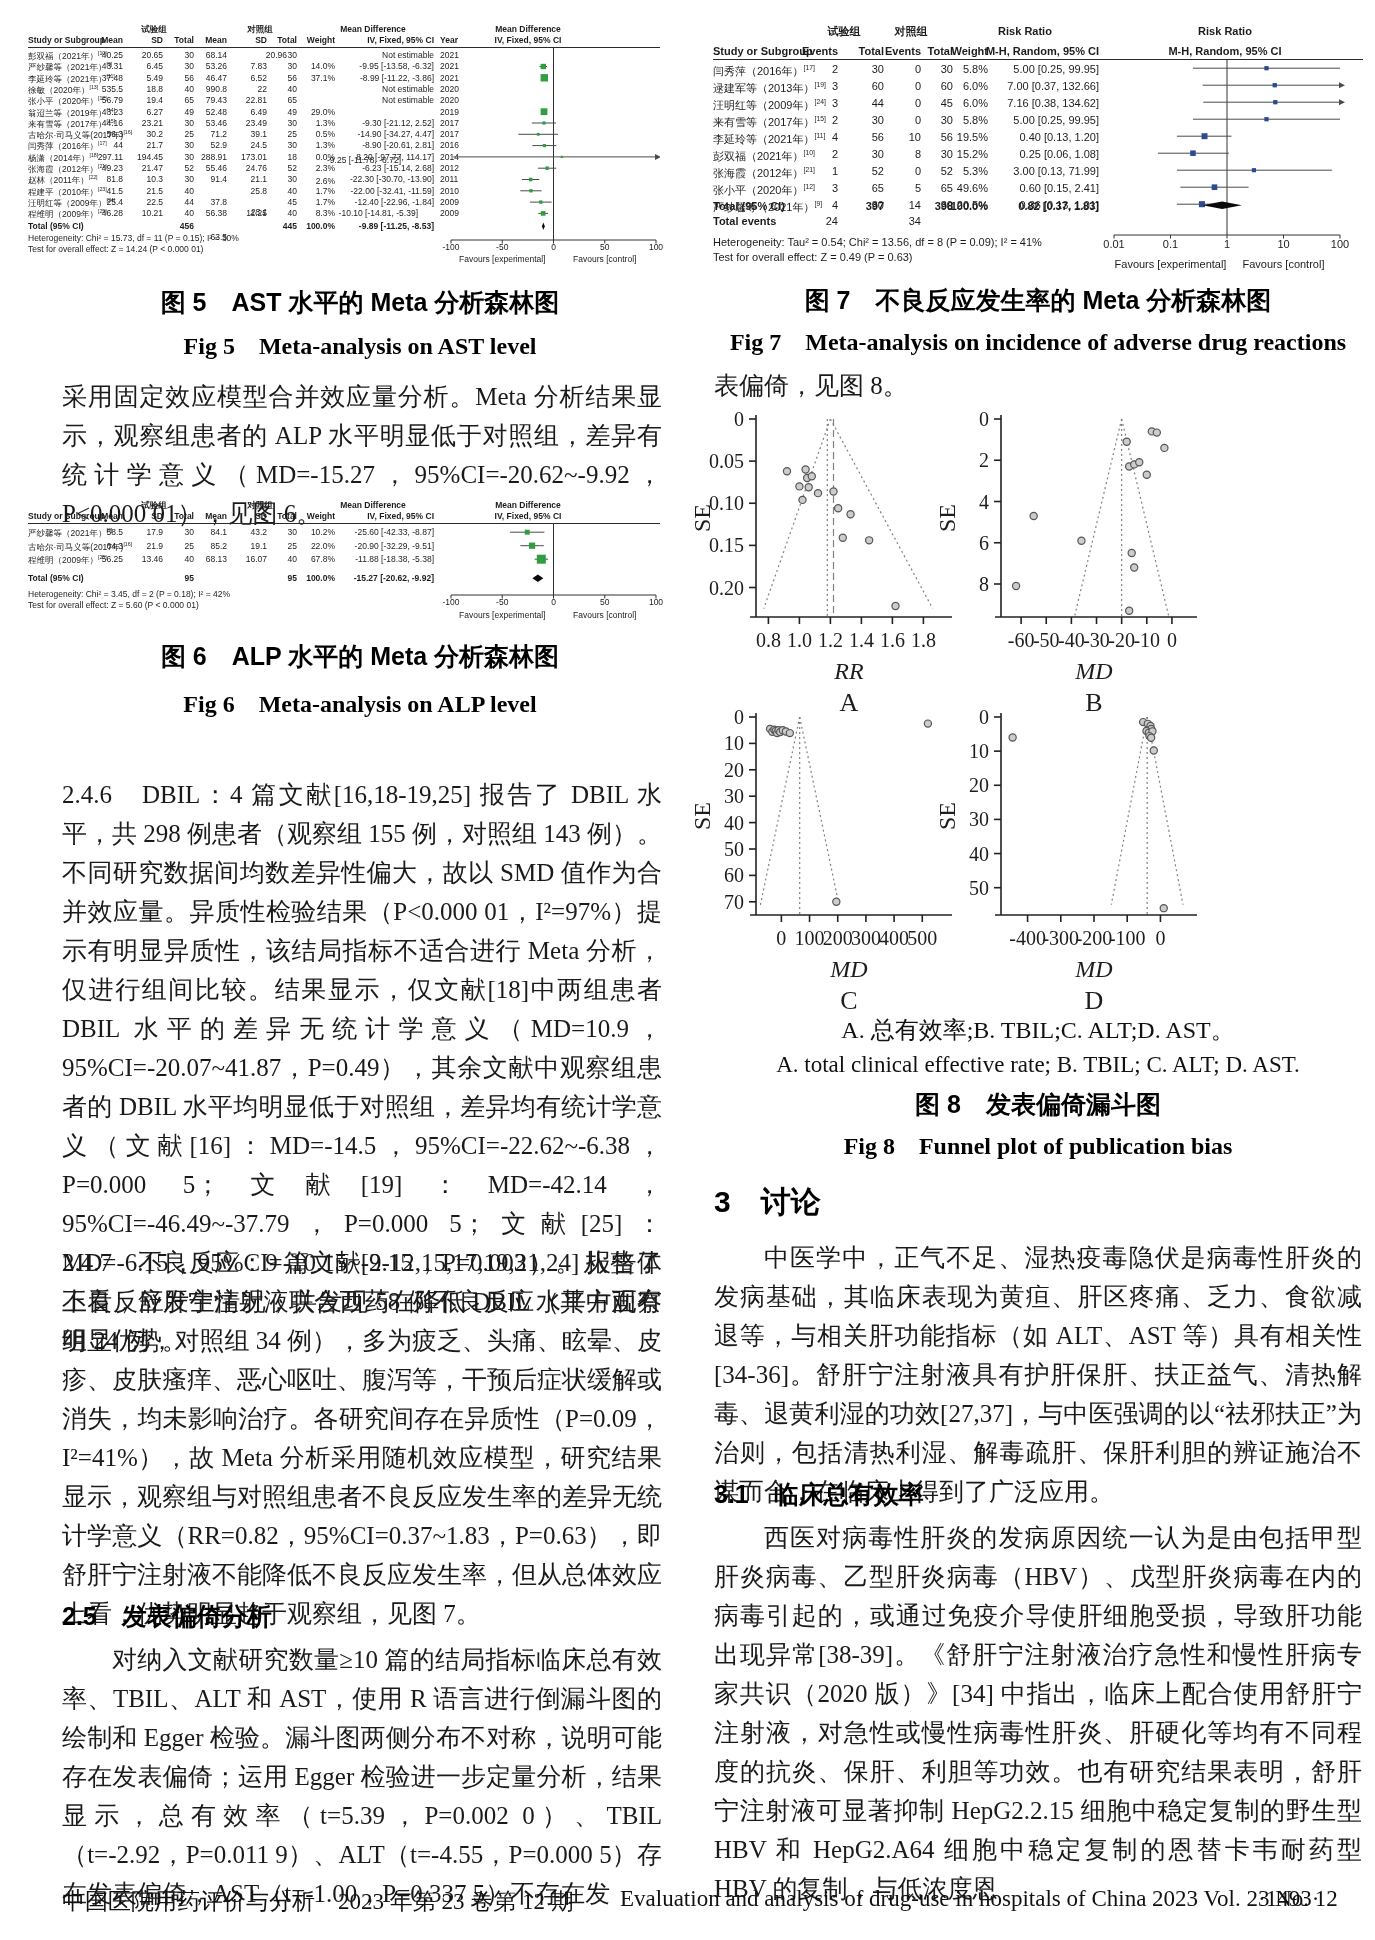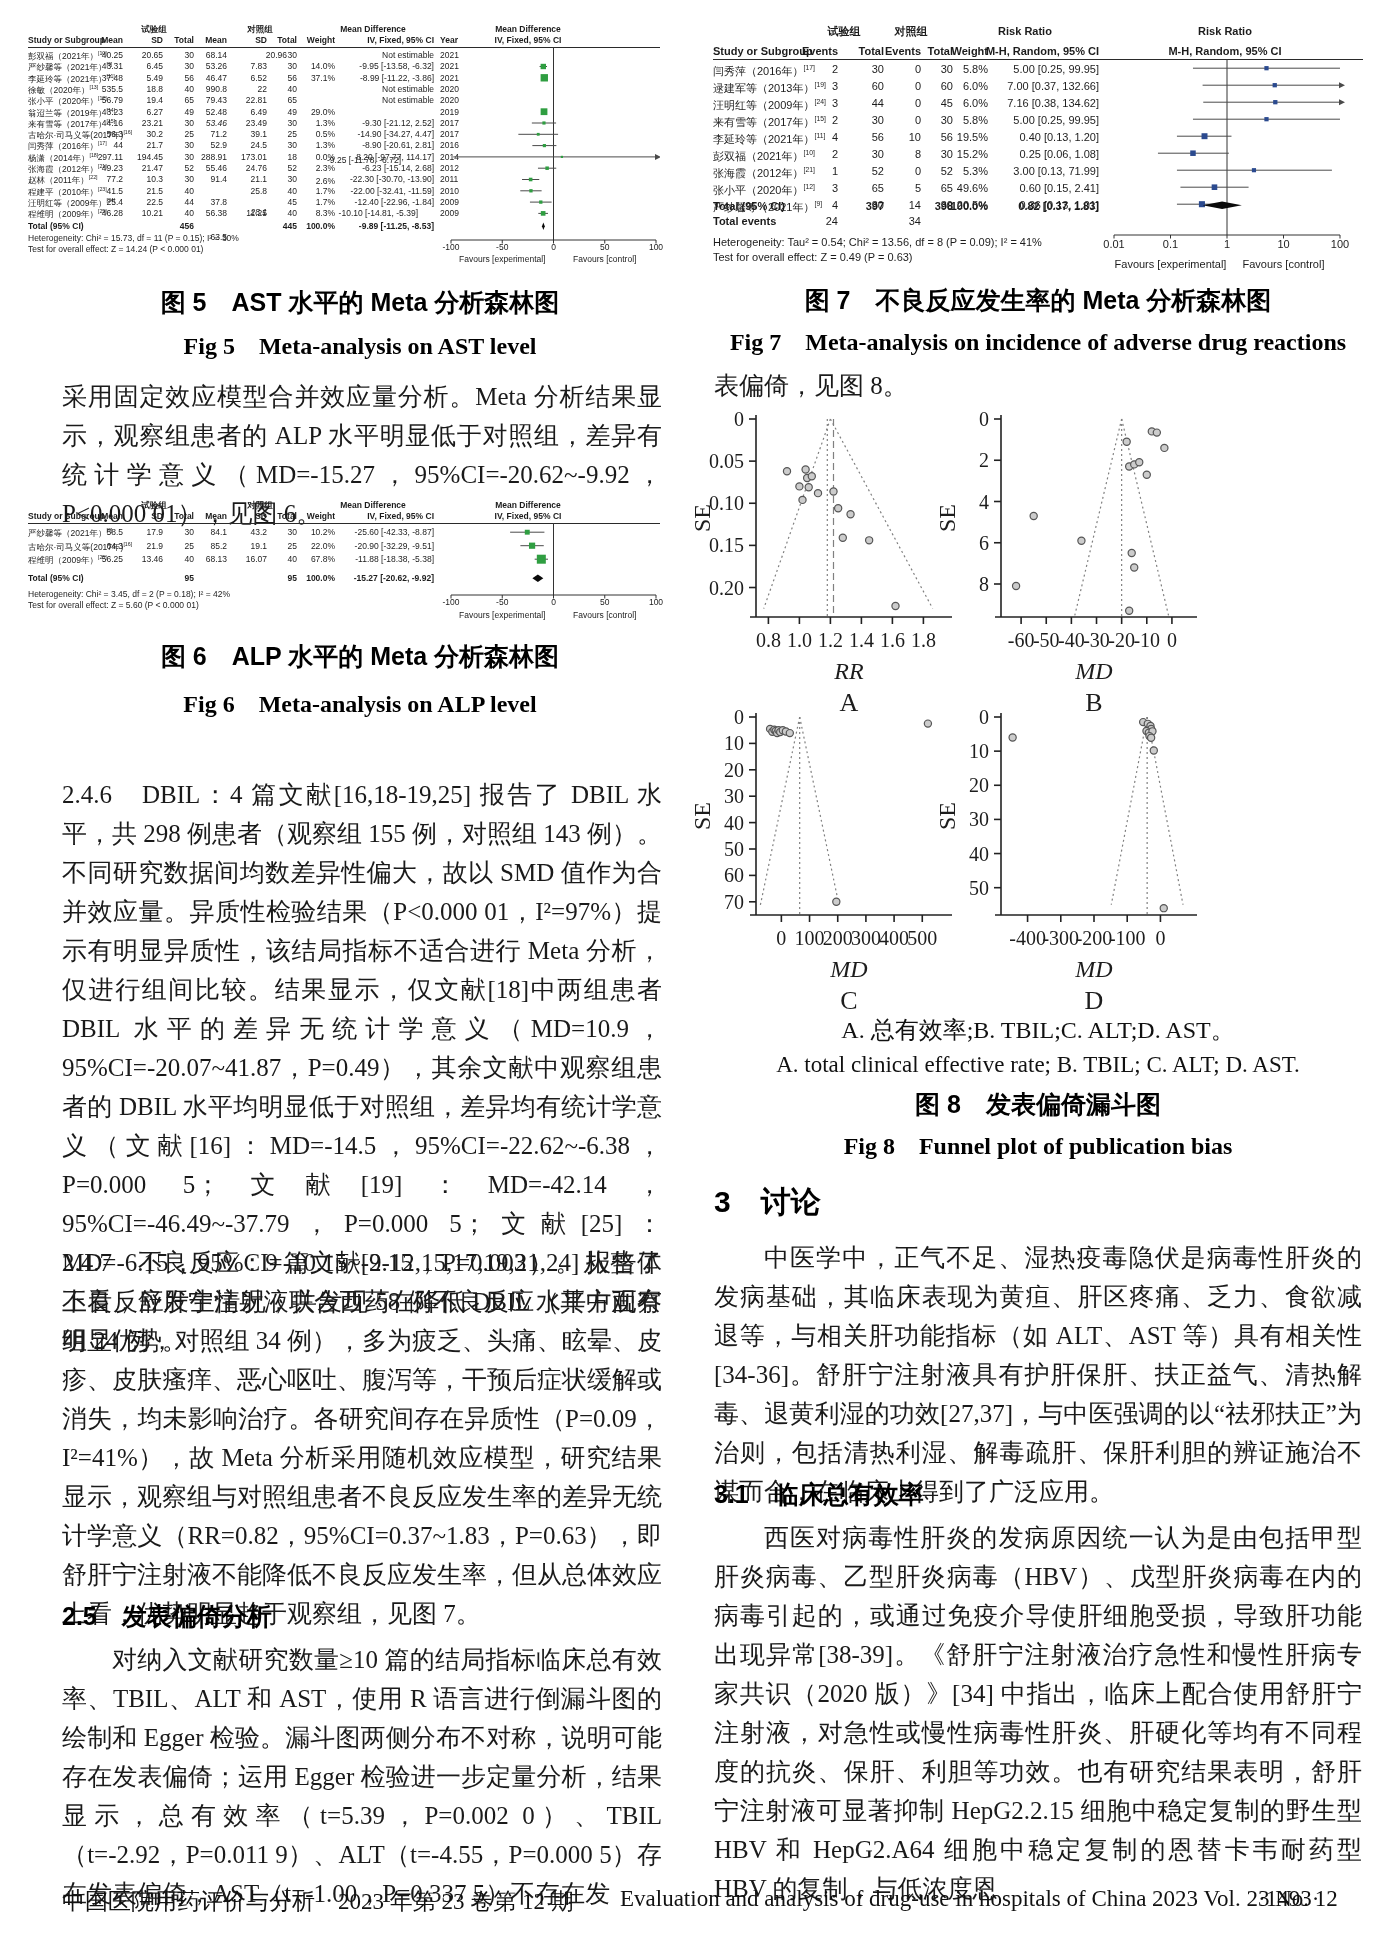--- a/index.html
+++ b/index.html
@@ -107,21 +107,21 @@
     <div class="fcell" style="left: 147px; top: 85.5px; width: 52px; text-align: right;">52.48</div>
     <div class="fcell" style="left: 187px; top: 85.5px; width: 52px; text-align: right;">6.49</div>
     <div class="fcell" style="left: 217px; top: 85.5px; width: 52px; text-align: right;">49</div>
     <div class="fcell" style="left: 255px; top: 85.5px; width: 52px; text-align: right;">29.0%</div>
     <div class="fcell" style="left: 266px; top: 85.5px; width: 140px; text-align: center; margin-top: 48px;">-9.25 [-11.78, -6.72]</div>
     <div class="fcell" style="left: 412px; top: 85.5px;">2019</div>
     <div class="fcell" style="left: 0px; top: 96.8px;">来有雪等（2017年）<sup>[15]</sup></div>
     <div class="fcell" style="left: 43px; top: 96.8px; width: 52px; text-align: right;">44.16</div>
     <div class="fcell" style="left: 83px; top: 96.8px; width: 52px; text-align: right;">23.21</div>
     <div class="fcell" style="left: 114px; top: 96.8px; width: 52px; text-align: right;">30</div>
-    <div class="fcell" style="left: 147px; top: 96.8px; width: 52px; text-align: right; font-style: italic;">53.46</div>
+    <div class="fcell" style="left: 147px; top: 96.8px; width: 52px; text-align: right;">53.46</div>
     <div class="fcell" style="left: 187px; top: 96.8px; width: 52px; text-align: right;">23.49</div>
     <div class="fcell" style="left: 217px; top: 96.8px; width: 52px; text-align: right;">30</div>
     <div class="fcell" style="left: 255px; top: 96.8px; width: 52px; text-align: right;">1.3%</div>
     <div class="fcell" style="left: 266px; top: 96.8px; width: 140px; text-align: right;">-9.30 [-21.12, 2.52]</div>
     <div class="fcell" style="left: 412px; top: 96.8px;">2017</div>
     <div class="fcell" style="left: 0px; top: 108.1px;">古哈尔·司马义等(2017年)<sup>[16]</sup></div>
     <div class="fcell" style="left: 43px; top: 108.1px; width: 52px; text-align: right;">56.3</div>
     <div class="fcell" style="left: 83px; top: 108.1px; width: 52px; text-align: right;">30.2</div>
     <div class="fcell" style="left: 114px; top: 108.1px; width: 52px; text-align: right;">25</div>
     <div class="fcell" style="left: 147px; top: 108.1px; width: 52px; text-align: right;">71.2</div>
@@ -154,21 +154,21 @@
     <div class="fcell" style="left: 43px; top: 142px; width: 52px; text-align: right;">49.23</div>
     <div class="fcell" style="left: 83px; top: 142px; width: 52px; text-align: right;">21.47</div>
     <div class="fcell" style="left: 114px; top: 142px; width: 52px; text-align: right;">52</div>
     <div class="fcell" style="left: 147px; top: 142px; width: 52px; text-align: right;">55.46</div>
     <div class="fcell" style="left: 187px; top: 142px; width: 52px; text-align: right;">24.76</div>
     <div class="fcell" style="left: 217px; top: 142px; width: 52px; text-align: right;">52</div>
     <div class="fcell" style="left: 255px; top: 142px; width: 52px; text-align: right;">2.3%</div>
     <div class="fcell" style="left: 266px; top: 142px; width: 140px; text-align: right;">-6.23 [-15.14, 2.68]</div>
     <div class="fcell" style="left: 412px; top: 142px;">2012</div>
     <div class="fcell" style="left: 0px; top: 153.3px;">赵林（2011年）<sup>[22]</sup></div>
-    <div class="fcell" style="left: 43px; top: 153.3px; width: 52px; text-align: right;">77.2</div>
+    <div class="fcell" style="left: 43px; top: 153.3px; width: 52px; text-align: right;">81.8</div>
     <div class="fcell" style="left: 83px; top: 153.3px; width: 52px; text-align: right;">10.3</div>
     <div class="fcell" style="left: 114px; top: 153.3px; width: 52px; text-align: right;">30</div>
     <div class="fcell" style="left: 147px; top: 153.3px; width: 52px; text-align: right;">91.4</div>
     <div class="fcell" style="left: 187px; top: 153.3px; width: 52px; text-align: right;">21.1</div>
     <div class="fcell" style="left: 217px; top: 153.3px; width: 52px; text-align: right;">30</div>
     <div class="fcell" style="left: 255px; top: 155px; width: 52px; text-align: right;">2.6%</div>
     <div class="fcell" style="left: 266px; top: 153.3px; width: 140px; text-align: right;">-22.30 [-30.70, -13.90]</div>
     <div class="fcell" style="left: 412px; top: 153.3px;">2011</div>
     <div class="fcell" style="left: 0px; top: 164.6px;">程建平（2010年）<sup>[23]</sup></div>
     <div class="fcell" style="left: 43px; top: 164.6px; width: 52px; text-align: right;">41.5</div>

